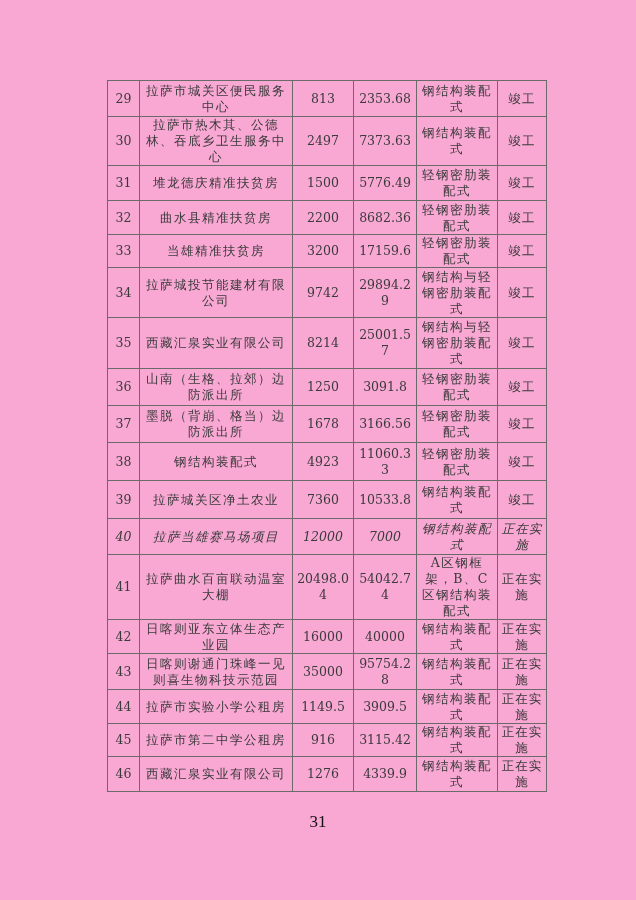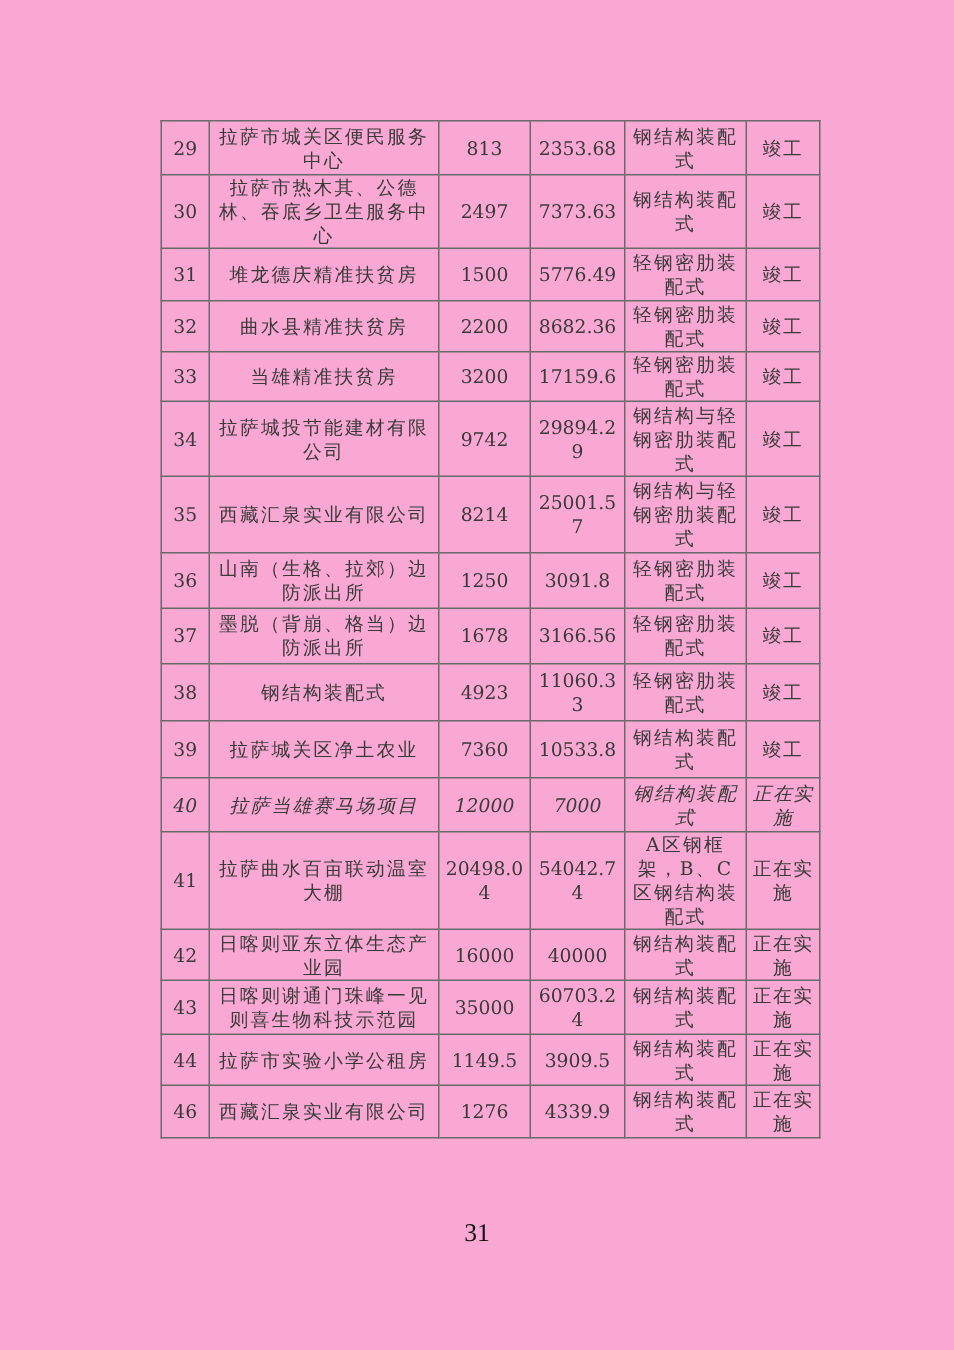--- a/index.html
+++ b/index.html
@@ -135,29 +135,37 @@
           <td class="c-name">日喀则亚东立体生态产业园</td>
           <td class="c-area">16000</td>
           <td class="c-inv">40000</td>
           <td class="c-type">钢结构装配式</td>
           <td class="c-status">正在实施</td>
         </tr>
         <tr style="height: 36px;">
           <td class="c-no">43</td>
           <td class="c-name">日喀则谢通门珠峰一见则喜生物科技示范园</td>
           <td class="c-area">35000</td>
-          <td class="c-inv">60703.24</td>
+          <td class="c-inv">95754.28</td>
           <td class="c-type">钢结构装配式</td>
           <td class="c-status">正在实施</td>
         </tr>
         <tr style="height: 34px;">
           <td class="c-no">44</td>
           <td class="c-name">拉萨市实验小学公租房</td>
           <td class="c-area">1149.5</td>
           <td class="c-inv">3909.5</td>
+          <td class="c-type">钢结构装配式</td>
+          <td class="c-status">正在实施</td>
+        </tr>
+        <tr style="height: 33px;">
+          <td class="c-no">45</td>
+          <td class="c-name">拉萨市第二中学公租房</td>
+          <td class="c-area">916</td>
+          <td class="c-inv">3115.42</td>
           <td class="c-type">钢结构装配式</td>
           <td class="c-status">正在实施</td>
         </tr>
         <tr style="height: 35px;">
           <td class="c-no">46</td>
           <td class="c-name">西藏汇泉实业有限公司</td>
           <td class="c-area">1276</td>
           <td class="c-inv">4339.9</td>
           <td class="c-type">钢结构装配式</td>
           <td class="c-status">正在实施</td>

